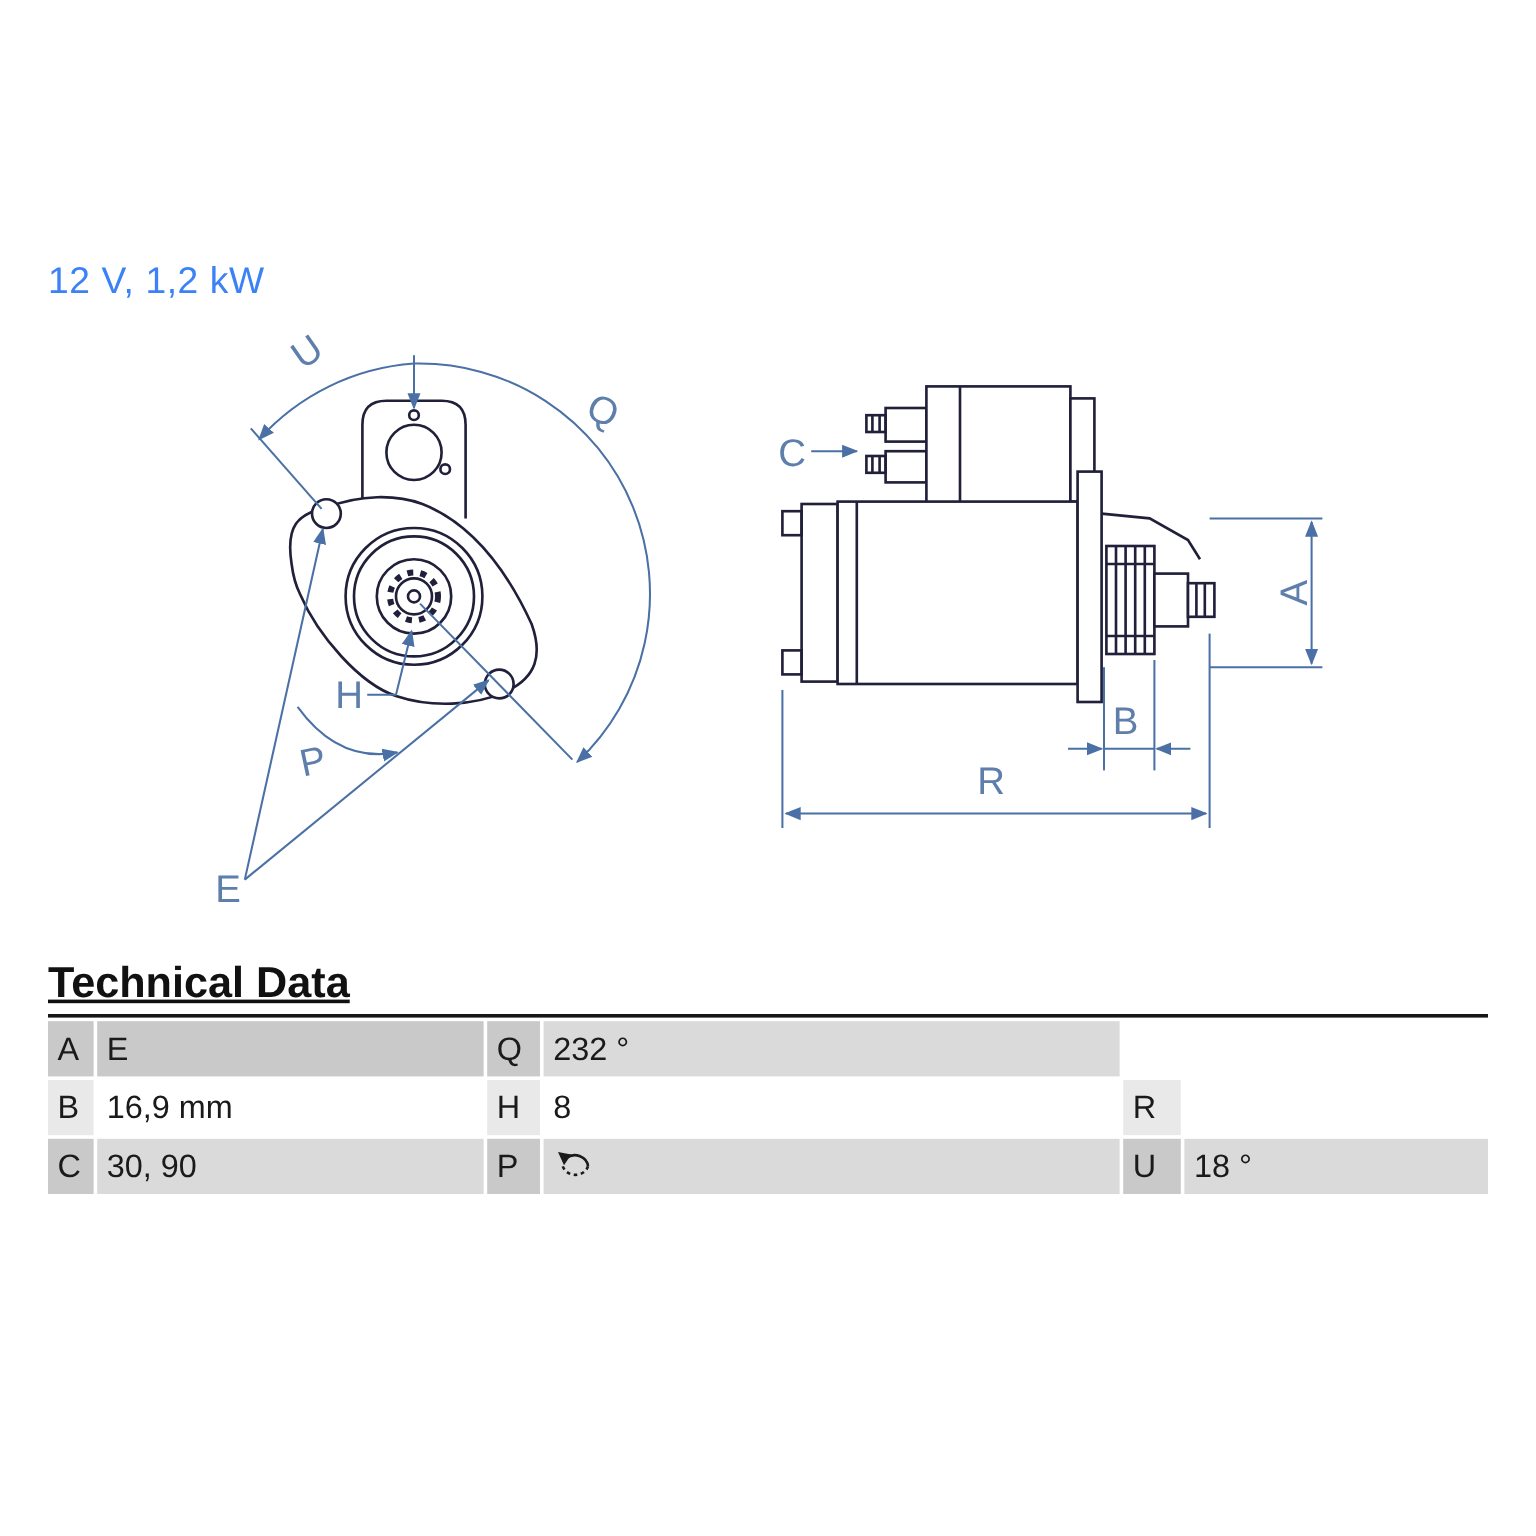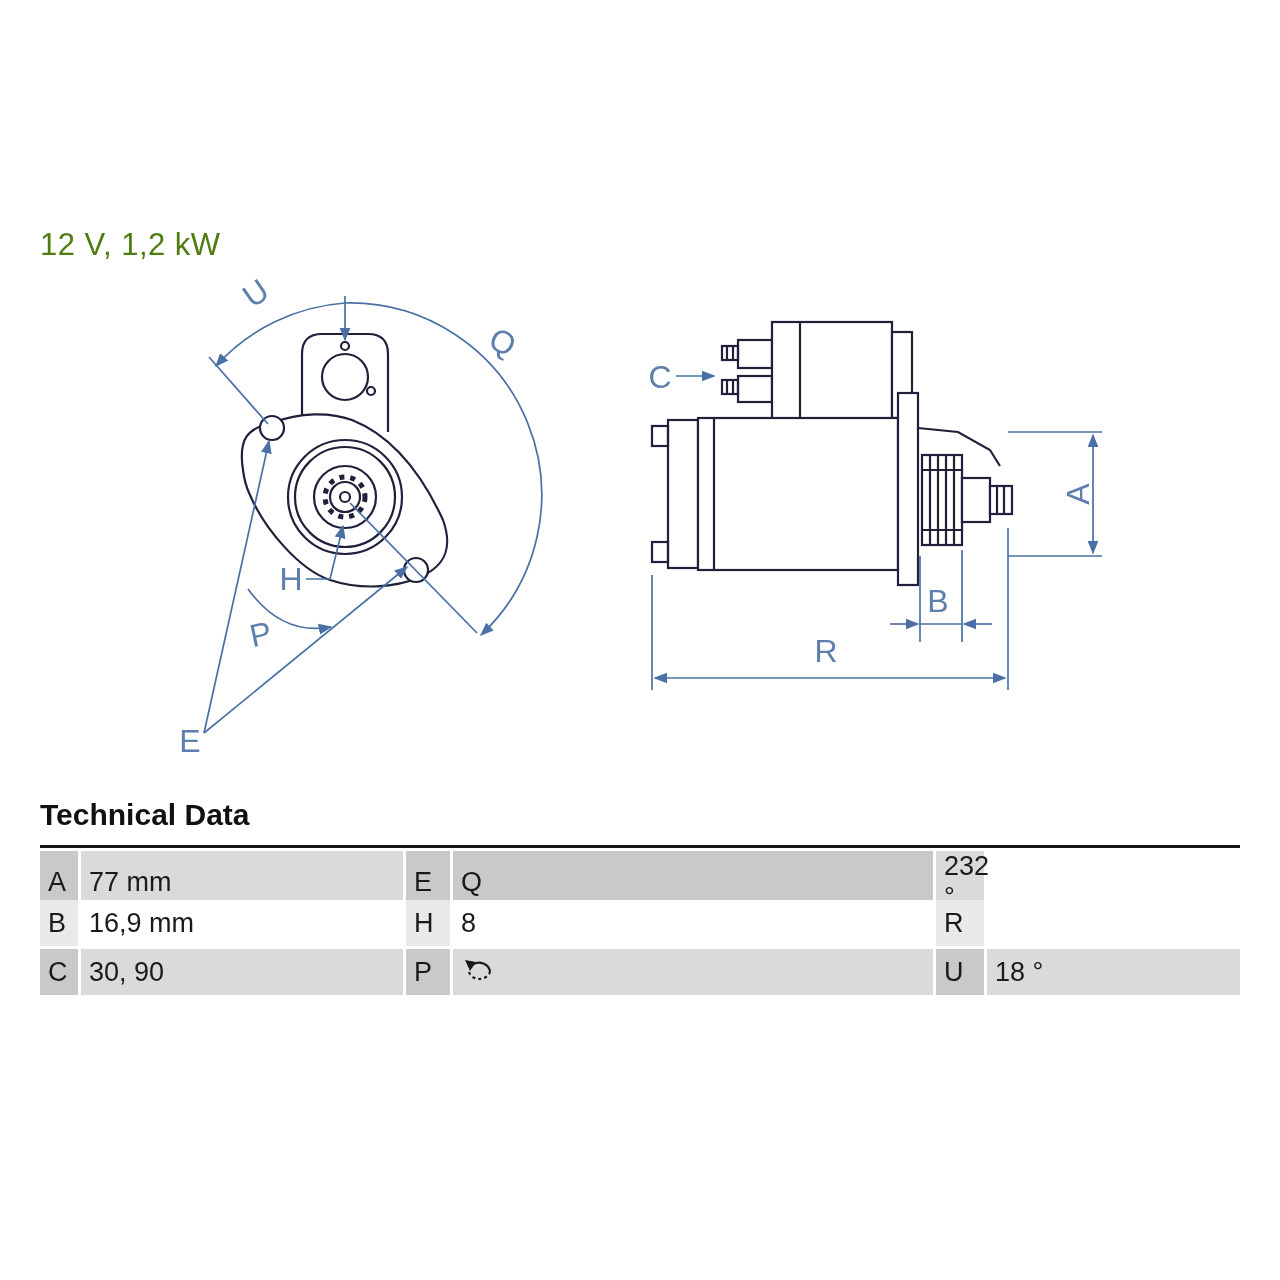--- a/index.html
+++ b/index.html
@@ -1,28 +1,27 @@
 <!DOCTYPE html>
 <html><head>
 <meta charset="utf-8">
 <style>
   html,body{margin:0;padding:0;}
   body{
     width:1280px;height:1280px;background:#ffffff;position:relative;
     font-family:"Liberation Sans",sans-serif;color:#1a1a1a;overflow:hidden;
   }
   .spec-label{
-    position:absolute;left:40px;top:216px;font-size:31px;color:#4d7c0f;
+    position:absolute;left:40px;top:216px;font-size:31px;color:#3b82f6;
     letter-spacing:0.5px;
-    margin-top:11px;
   }
   #diagram{position:absolute;left:0;top:0;}
   #diagram text{font-family:"Liberation Sans",sans-serif;font-size:32px;fill:#5e7eab;stroke:none;}
   .tech-heading{
-    position:absolute;left:40px;top:798px;font-size:30px;font-weight:bold;color:#111;
+    position:absolute;left:40px;top:798px;font-size:36px;font-weight:bold;color:#111;text-decoration:underline;
   }
   .table{
     position:absolute;left:40px;top:845px;width:1200px;
     border-top:3px solid #161616;padding-top:3px;
   }
   .row{
     display:grid;
     grid-template-columns:38px 322px 44px 480px 48px 1fr;
     column-gap:3px;height:46px;margin-bottom:3px;
   }
@@ -148,21 +147,20 @@
   <text x="1078" y="505" text-anchor="middle" transform="rotate(-90 1078 494)">A</text>
   <text x="938" y="612" text-anchor="middle">B</text>
   <text x="826" y="662" text-anchor="middle">R</text>
 </svg>
 
 <div class="tech-heading">Technical Data</div>
 
 <div class="table">
   <div class="row gray">
     <div class="cell k">A</div>
-    <div class="cell v">77 mm</div>
     <div class="cell k">E</div>
     <div class="cell k">Q</div>
     <div class="cell v">232 °</div>
   </div>
   <div class="row white">
     <div class="cell k">B</div>
     <div class="cell v">16,9 mm</div>
     <div class="cell k">H</div>
     <div class="cell v">8</div>
     <div class="cell k">R</div>

